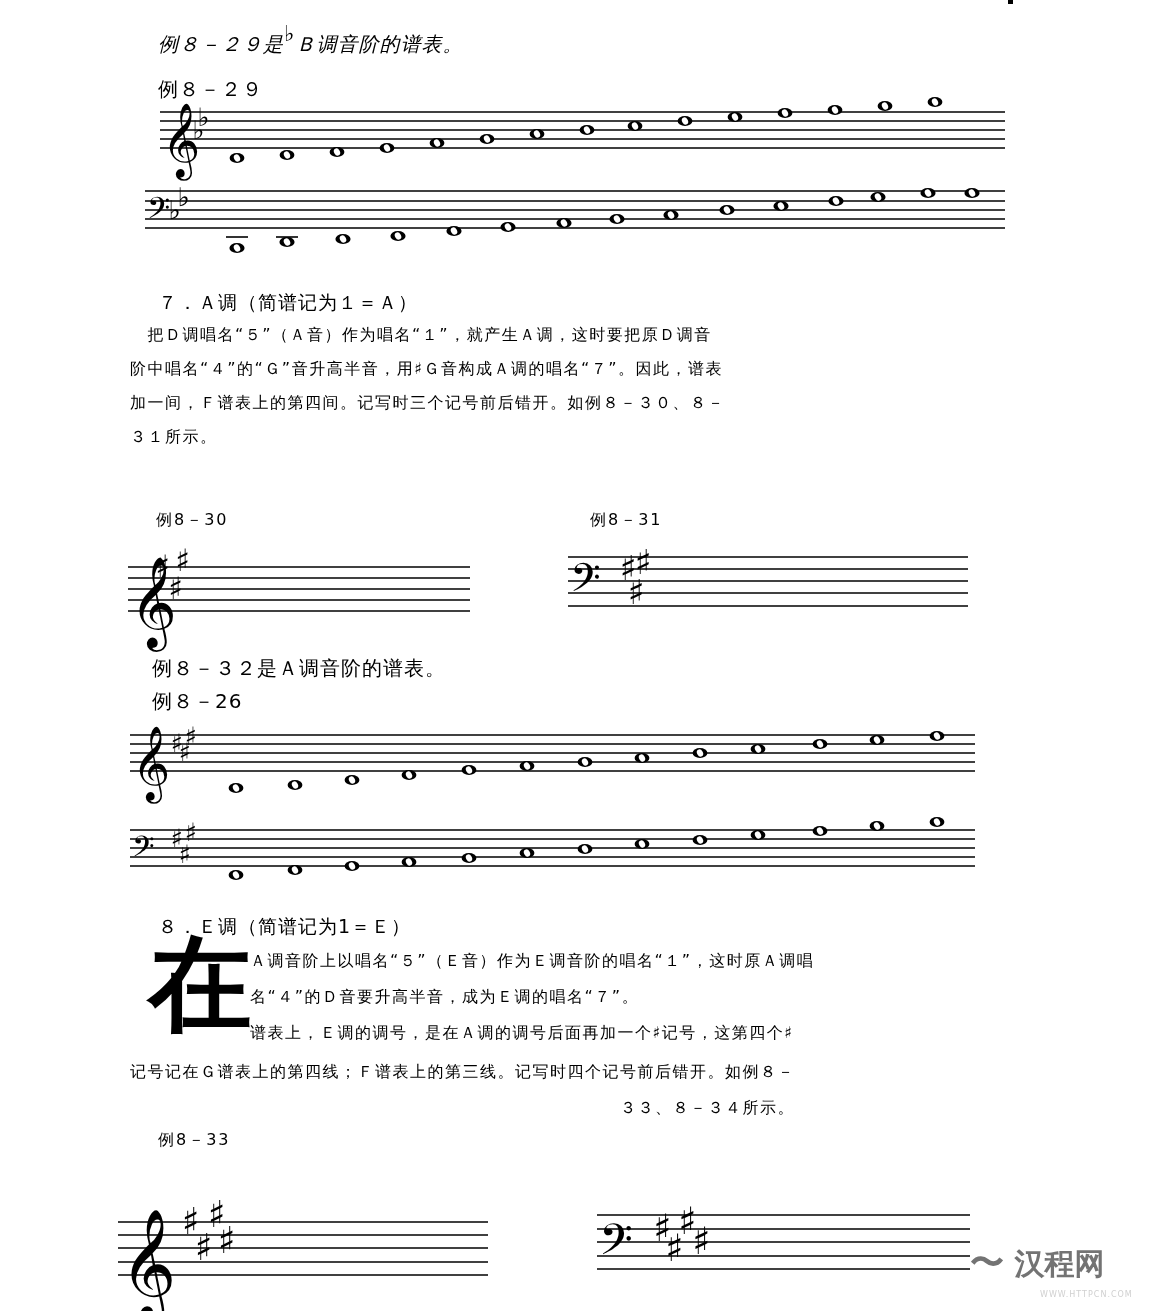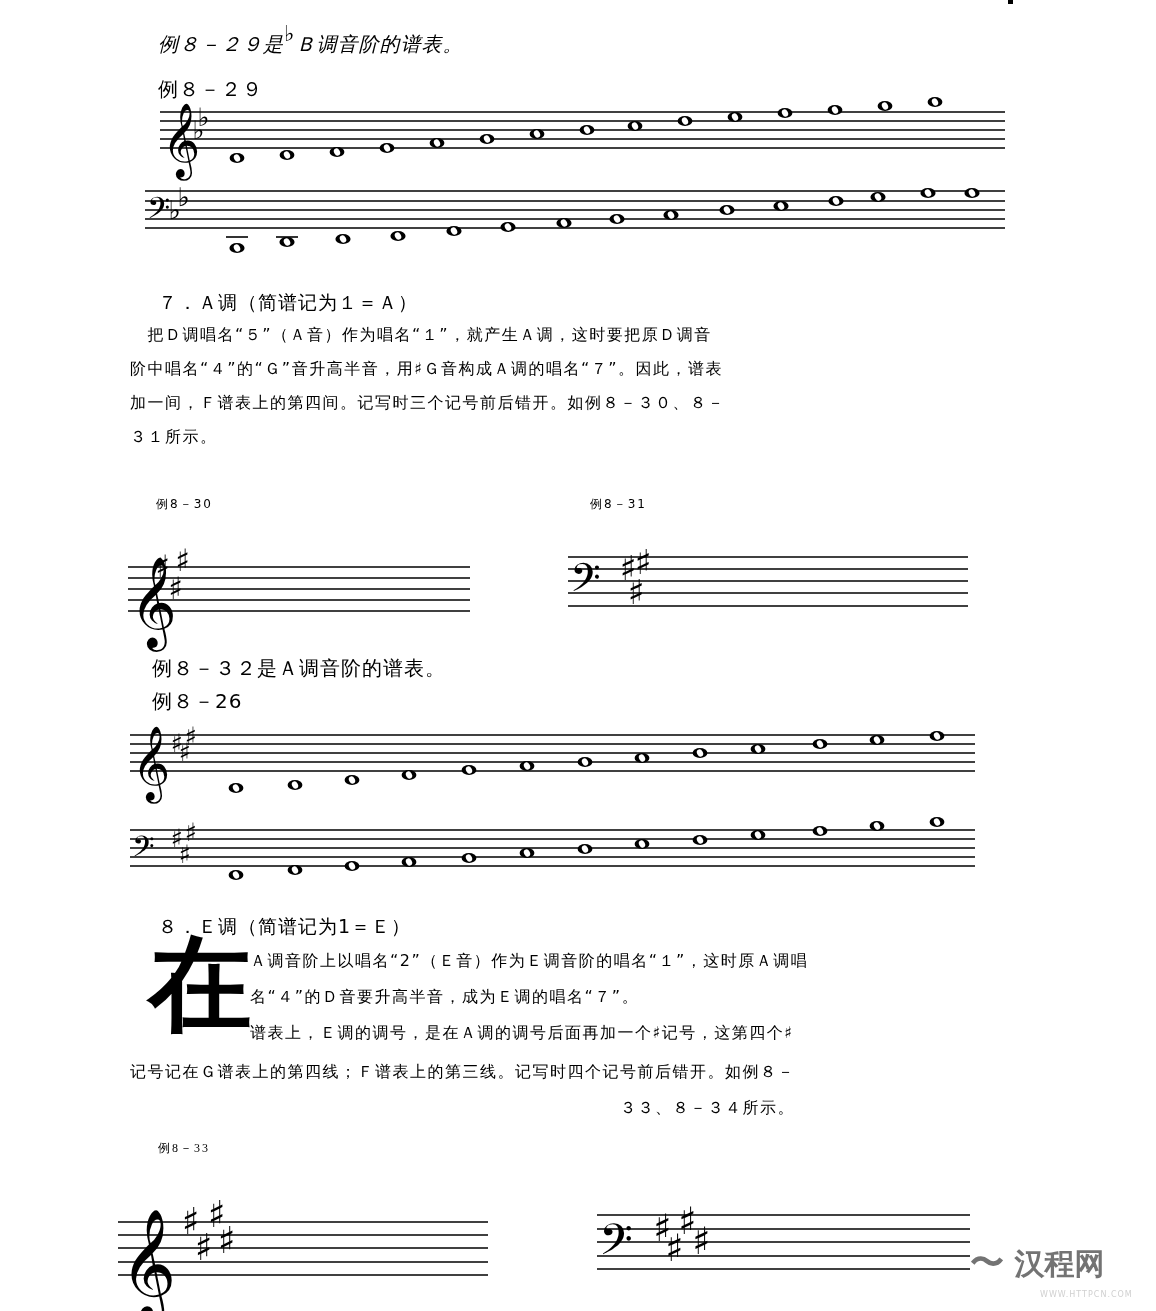--- a/index.html
+++ b/index.html
@@ -1,19 +1,19 @@
 <!DOCTYPE html>
 <html><head>
 <meta charset="utf-8">
 <style>
   html, body { margin: 0; padding: 0; background: #ffffff; }
   body { width: 1156px; height: 1311px; position: relative; overflow: hidden;
          font-family: "DejaVu Sans", "Liberation Sans", sans-serif; color: #000; }
   .txt { position: absolute; white-space: nowrap; font-size: 20px; line-height: 24px; letter-spacing: 1px; }
-  .label { font-size: 12px; letter-spacing: 2px; }
+  .label { font-size: 16px; letter-spacing: 2px; margin-top: 16px; }
   .para { position: absolute; font-size: 16px; line-height: 34px; letter-spacing: 1.5px; white-space: nowrap; }
   .para div { white-space: nowrap; }
   svg.page { position: absolute; left: 0; top: 0; }
   .dropcap { position: absolute; left: 148px; top: 932px; font-family: "DejaVu Serif", "Liberation Serif", serif;
              font-size: 104px; line-height: 104px; font-weight: bold; }
   .flat-inline { font-family: "DejaVu Sans", sans-serif; font-size: 22px; position: relative; top: -10px; }
   .watermark { position: absolute; left: 970px; top: 1240px; color: #737373; font-size: 30px; font-weight: bold; }
   .watermark-url { position: absolute; left: 1040px; top: 1290px; color: #d0d0d0; font-size: 8px; letter-spacing: 1px; }
 </style>
 </head>
@@ -32,29 +32,29 @@
   <div>３１所示。</div>
 </div>
 <div class="txt label" style="left:156px; top:492px;">例8－30</div>
 <div class="txt label" style="left:590px; top:492px;">例8－31</div>
 <div class="txt" style="left:152px; top:656px;">例８－３２是Ａ调音阶的谱表。</div>
 <div class="txt" style="left:152px; top:689px;">例８－26</div>
 
 <div class="txt" style="left:158px; top:914px; font-size:19px;">８．Ｅ调（简谱记为1＝Ｅ）</div>
 <div class="dropcap">在</div>
 <div class="para" style="left:250px; top:943px; line-height:36px;">
-  <div>Ａ调音阶上以唱名“2”（Ｅ音）作为Ｅ调音阶的唱名“１”，这时原Ａ调唱</div>
+  <div>Ａ调音阶上以唱名“５”（Ｅ音）作为Ｅ调音阶的唱名“１”，这时原Ａ调唱</div>
   <div>名“４”的Ｄ音要升高半音，成为Ｅ调的唱名“７”。</div>
   <div>谱表上，Ｅ调的调号，是在Ａ调的调号后面再加一个♯记号，这第四个♯</div>
 </div>
 <div class="para" style="left:130px; top:1054px; line-height:36px;text-align:right;">
   <div>记号记在Ｇ谱表上的第四线；Ｆ谱表上的第三线。记写时四个记号前后错开。如例８－</div>
   <div>３３、８－３４所示。</div>
 </div>
-<div class="txt label" style="left:158px; top:1136px;font-family:Liberation Serif, serif;">例8－33</div>
+<div class="txt label" style="left:158px; top:1112px;">例8－33</div>
 
 <svg class="page" id="staves-svg" width="1156" height="1311" xmlns="http://www.w3.org/2000/svg">
     <g>
       <line x1="160" x2="1005" y1="112" y2="112" stroke="#000" stroke-width="1.6"></line>
       <line x1="160" x2="1005" y1="121" y2="121" stroke="#000" stroke-width="1.6"></line>
       <line x1="160" x2="1005" y1="130" y2="130" stroke="#000" stroke-width="1.6"></line>
       <line x1="160" x2="1005" y1="139" y2="139" stroke="#000" stroke-width="1.6"></line>
       <line x1="160" x2="1005" y1="148" y2="148" stroke="#000" stroke-width="1.6"></line>
       <text x="162" y="162.4" font-size="64.8" font-family="DejaVu Sans, sans-serif" fill="#000">𝄞</text>
       <text x="197.6" y="125.5" font-size="25.2" font-family="DejaVu Sans, sans-serif" font-weight="bold" fill="#000">♭</text>

